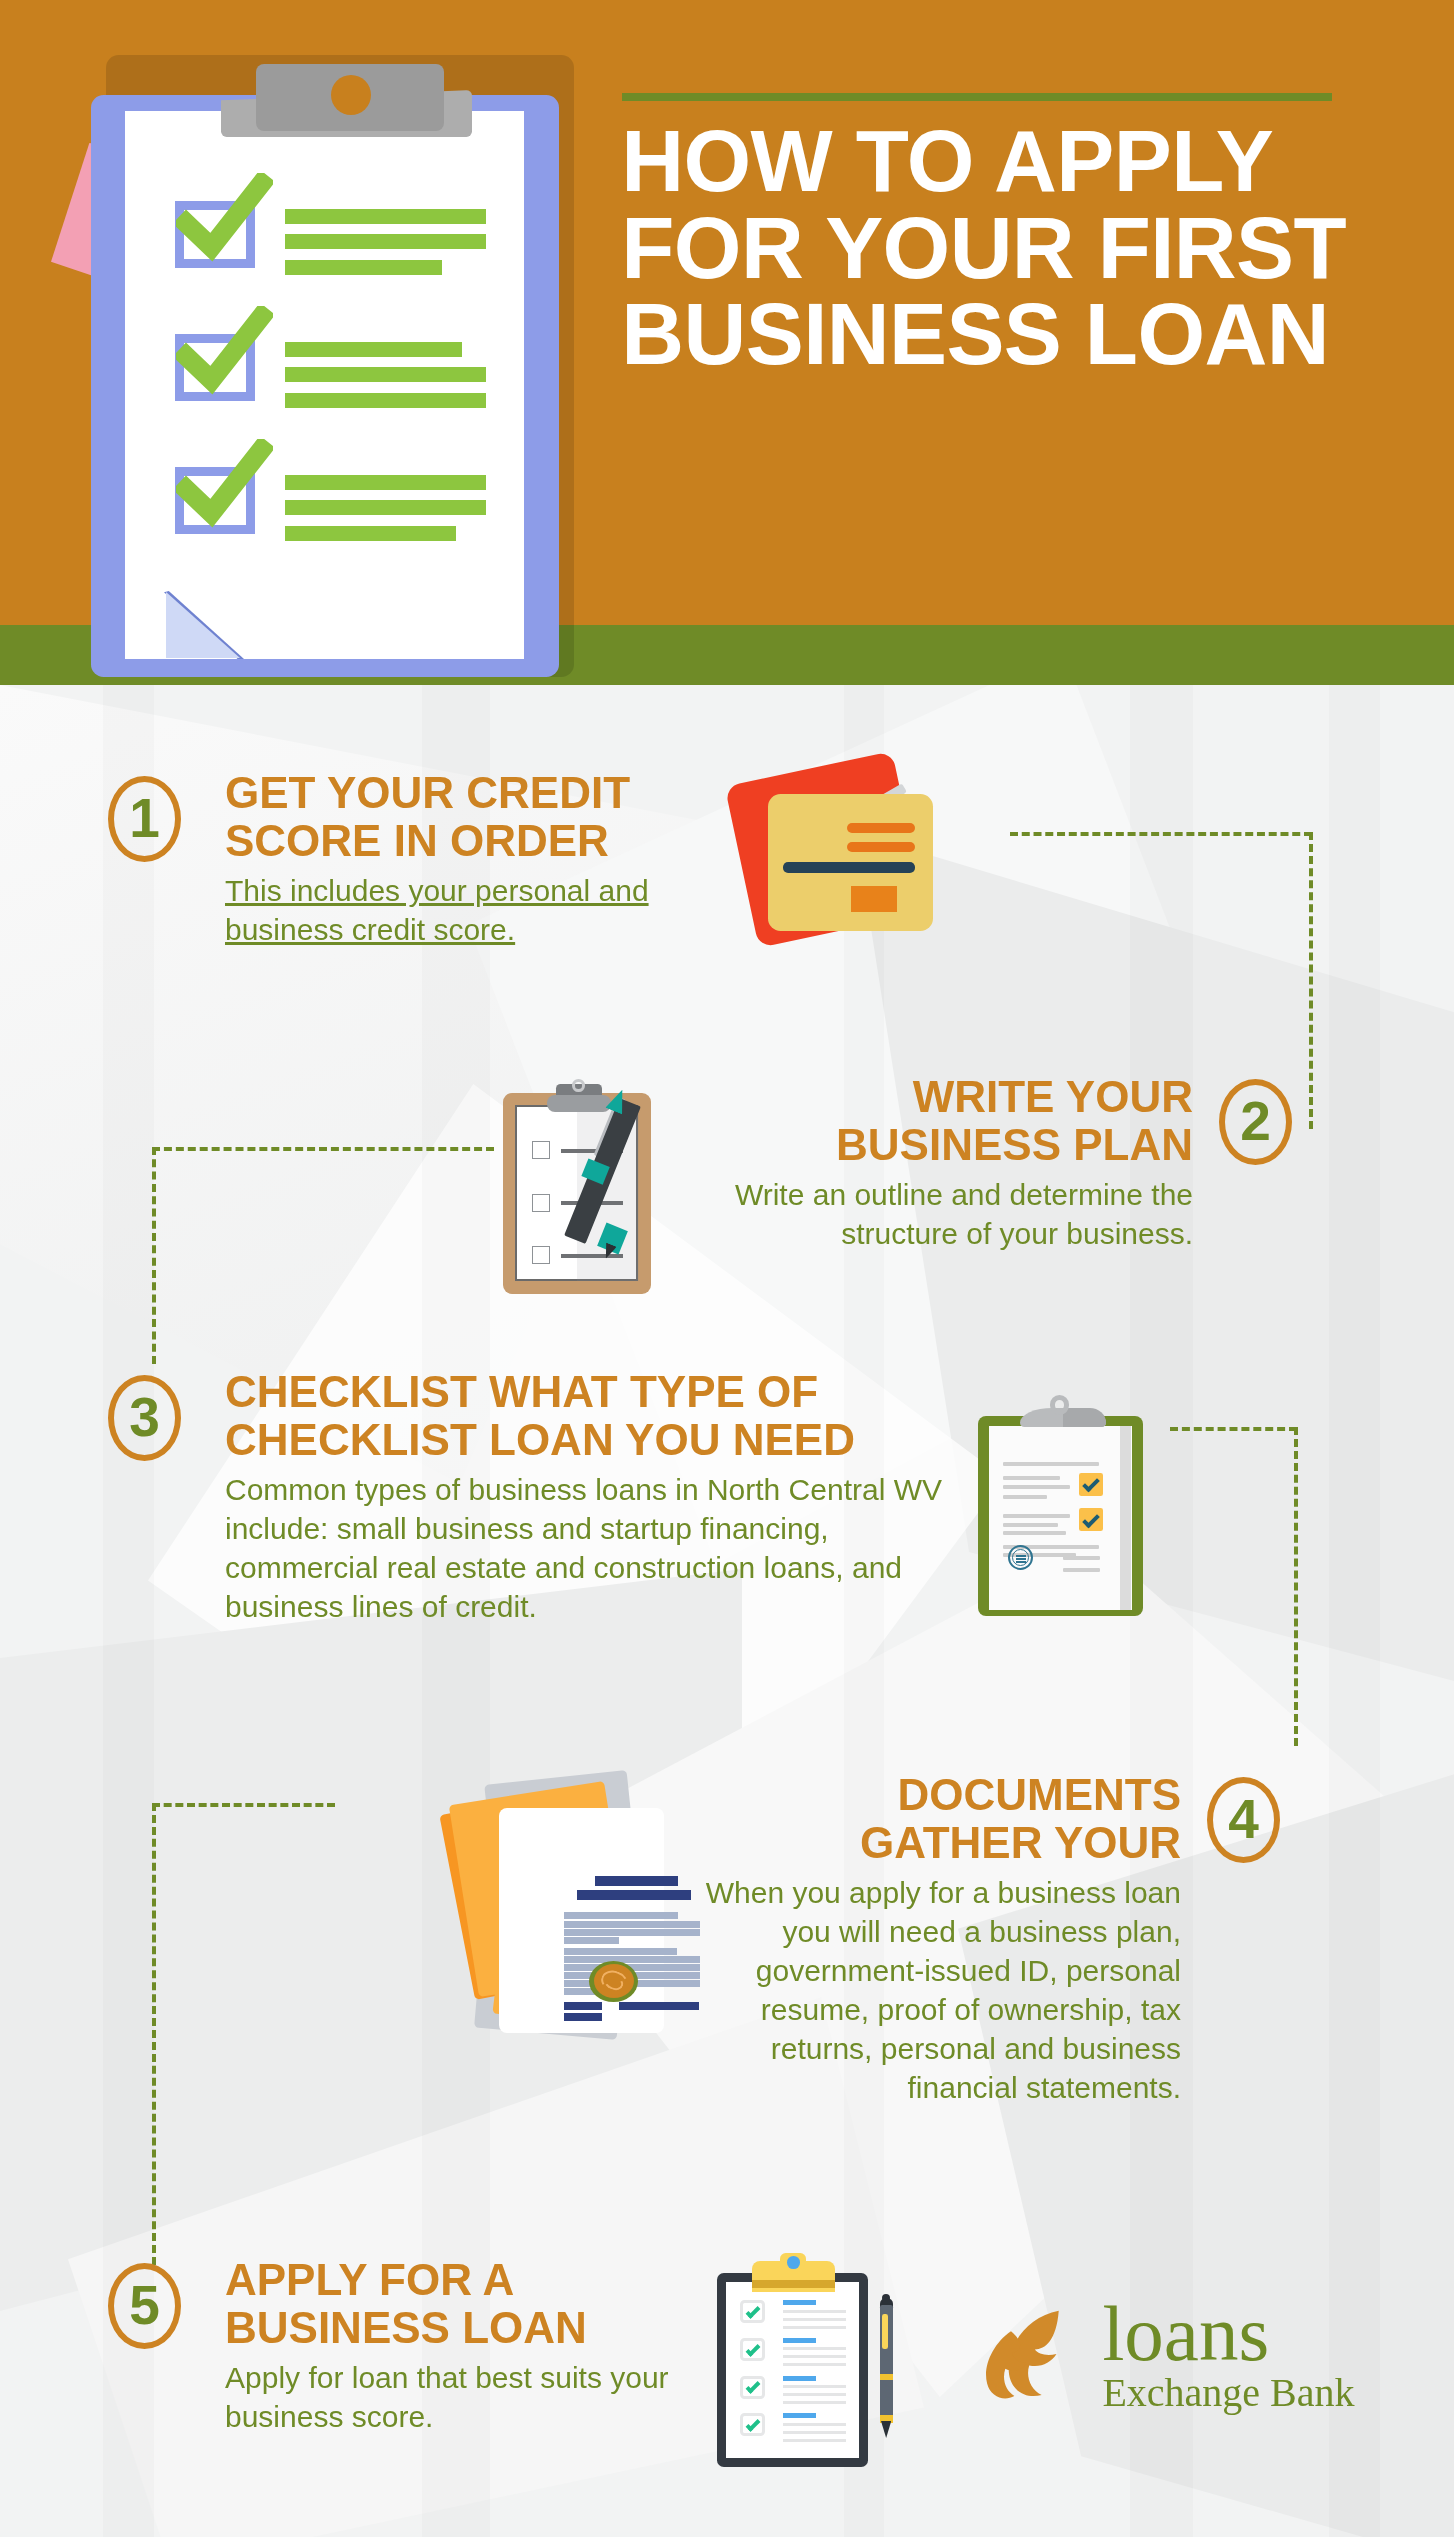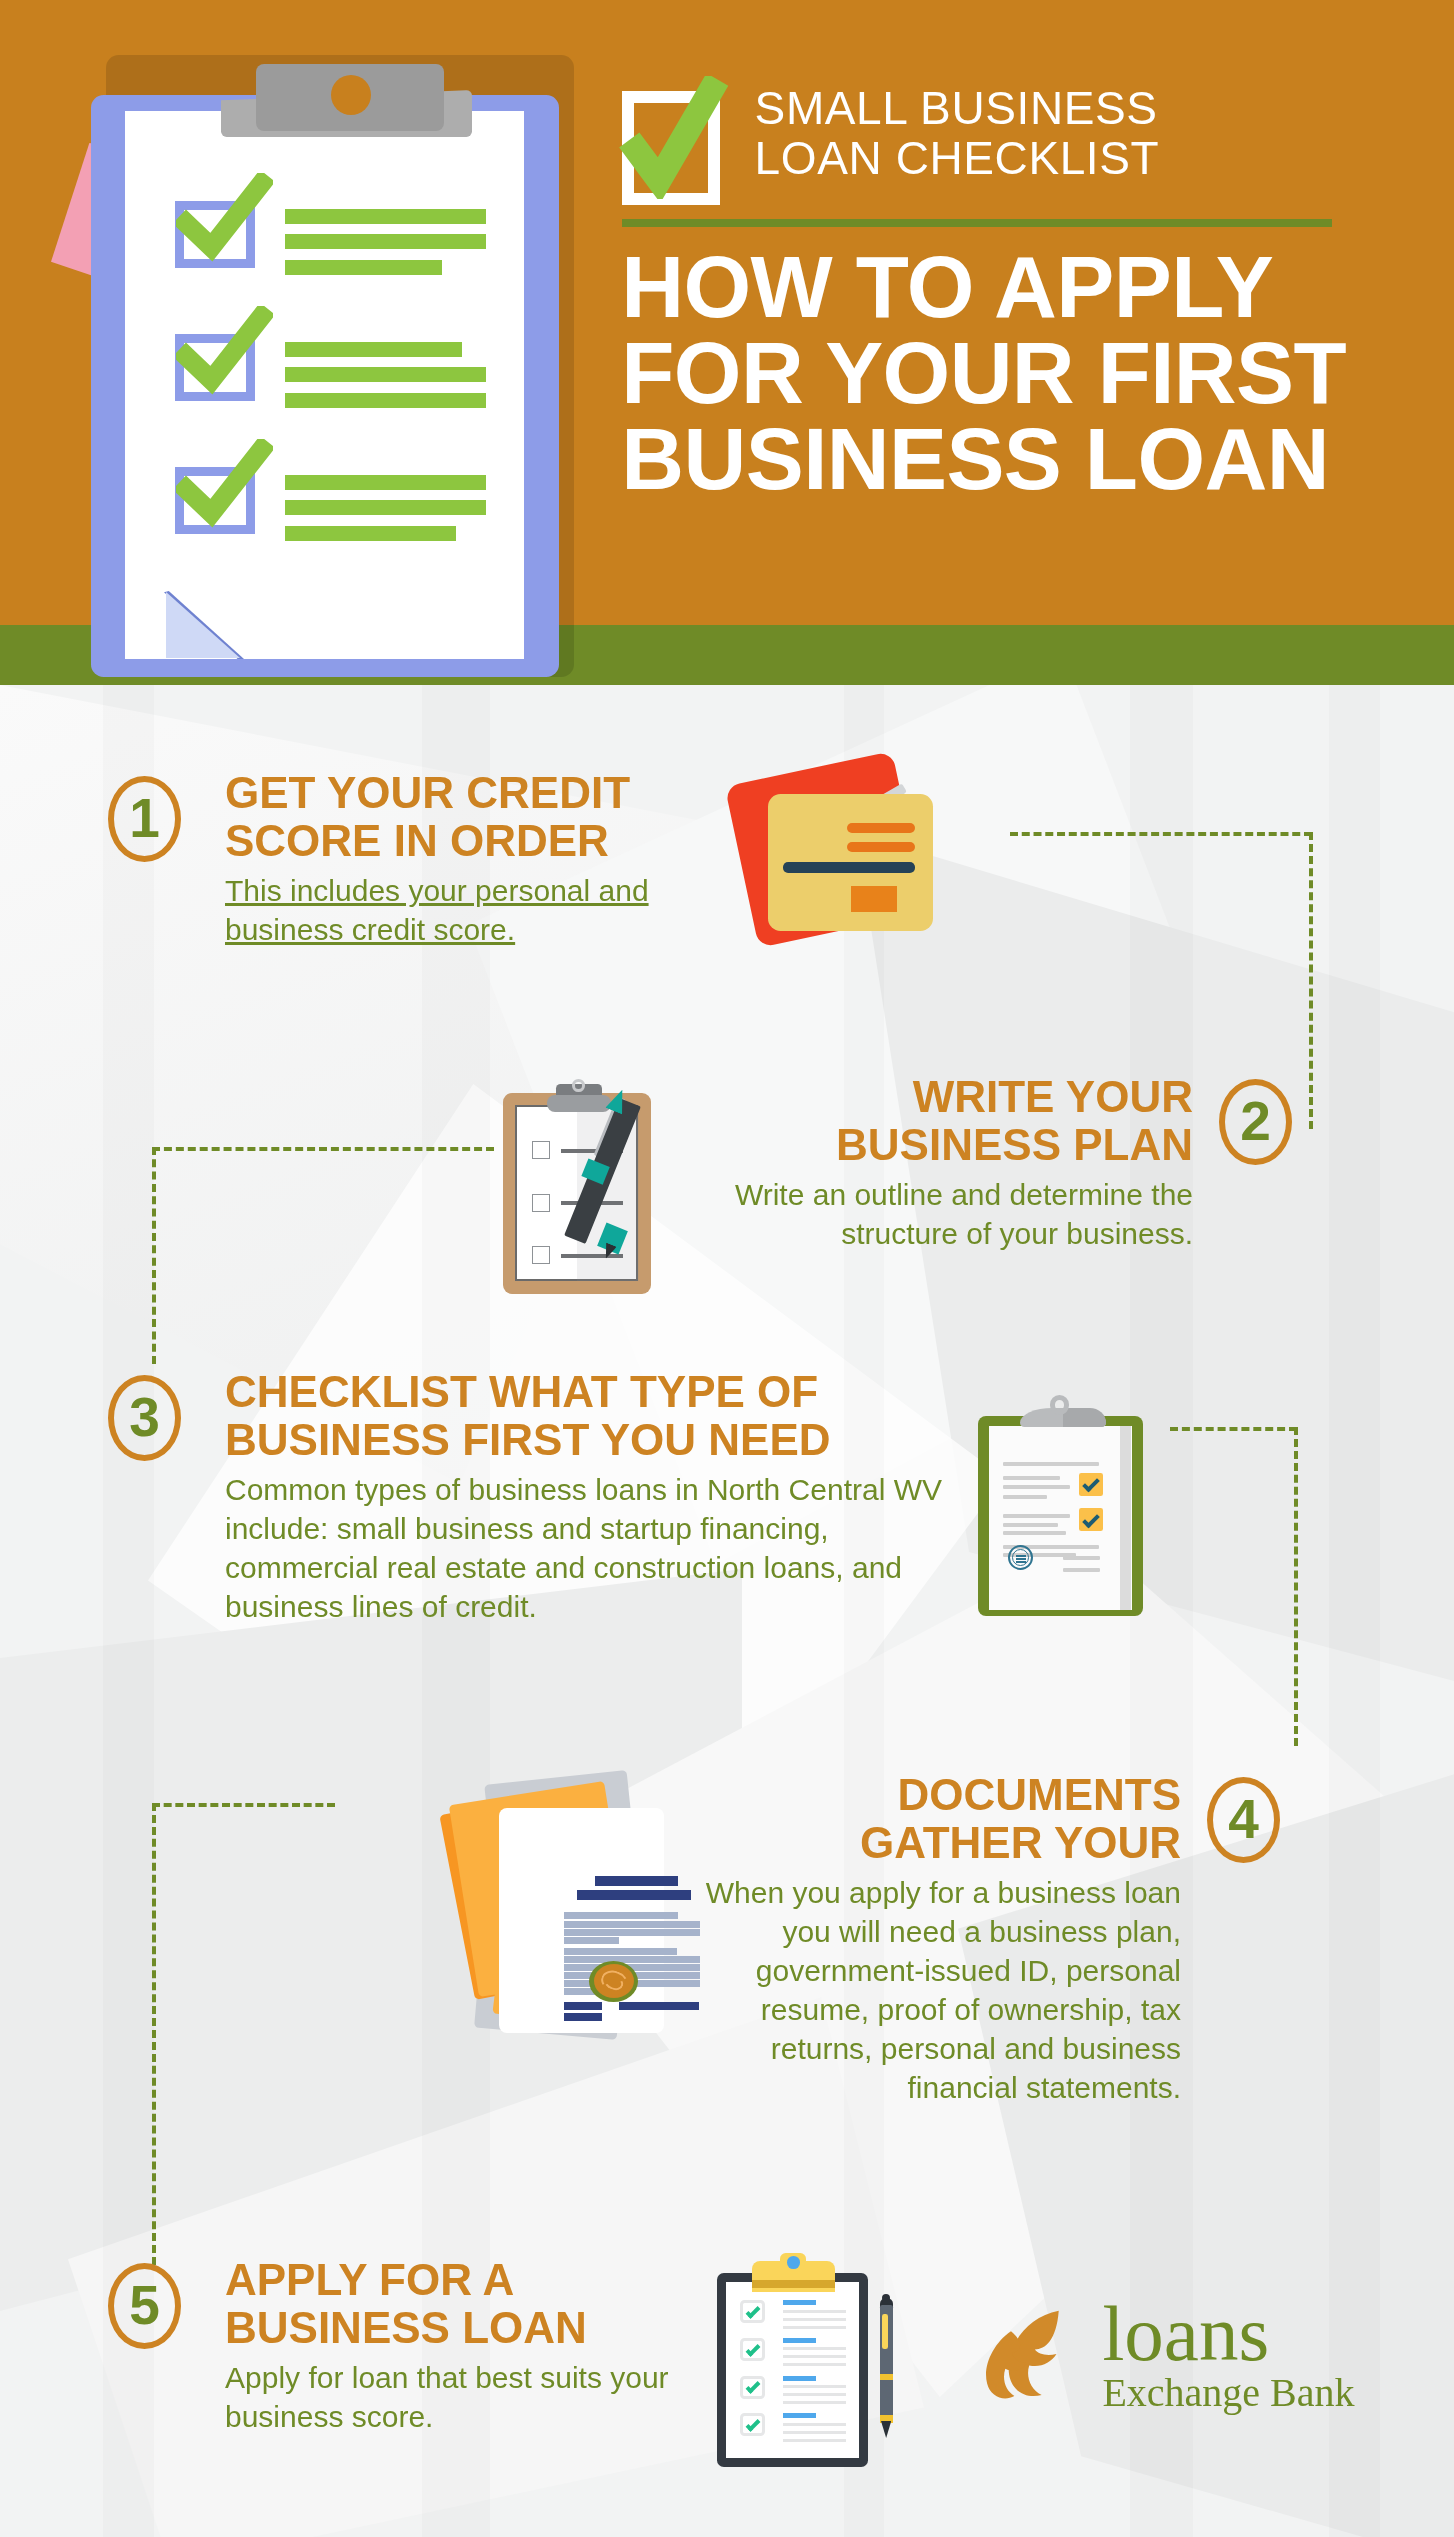--- a/index.html
+++ b/index.html
@@ -381,32 +381,20 @@
         <div class="ln" style="width:171px;">
             <span style="width:94px;"></span>
             <span class="gapx" style="width:8px;"></span>
             <span style="width:70px;"></span>
           </div>
       </div>
     </div>
   </div>
 
   <div class="hdr-right">
-    <div class="kicker-row">
-      <div class="kicker-check">
-        <div class="sq"></div>
-        <svg viewBox="0 0 215 215" style="position:absolute;left:0;top:0;width:123px;height:123px;">
-          <path d="M18 112 L70 182 L172 6" stroke="#8dc63f" stroke-width="44" fill="none" stroke-linecap="butt" stroke-linejoin="miter"></path>
-        </svg>
-      </div>
-      <div class="kicker-text">
-        <div>SMALL BUSINESS</div>
-        <div>LOAN CHECKLIST</div>
-      </div>
-    </div>
     <div class="hdr-rule"></div>
     <div class="hdr-title">
       <div>HOW TO APPLY</div>
       <div>FOR YOUR FIRST</div>
       <div>BUSINESS LOAN</div>
     </div>
   </div>
 
   <div class="body-bg">
     <div class="facet f1"></div>
@@ -488,21 +476,21 @@
       </div>
       <div class="s-body right-al" style="margin-left:26px; width:522px;">Write an outline and determine the structure of your business.</div>
     </div>
   </div>
 
   <div class="step" style="left:108px; top:1368px; width:913px;">
     <div class="badge" style="left:0; top:6.8px;">3</div>
     <div style="margin-left:117px;">
       <div class="s-title">
         <div>CHECKLIST WHAT TYPE OF</div>
-        <div>BUSINESS FIRST YOU NEED</div>
+        <div>CHECKLIST LOAN YOU NEED</div>
       </div>
       <div class="s-body" style="width:727px;">Common types of business loans in North Central WV include: small business and startup financing, commercial real estate and construction loans, and business lines of credit.</div>
     </div>
   </div>
 
   <div class="ic-cb3" style="left:976px; top:1392px;">
     <div class="board"></div>
     <div class="sheet"></div>
     <div class="sheet-shade"></div>
     <div class="clp"></div>

